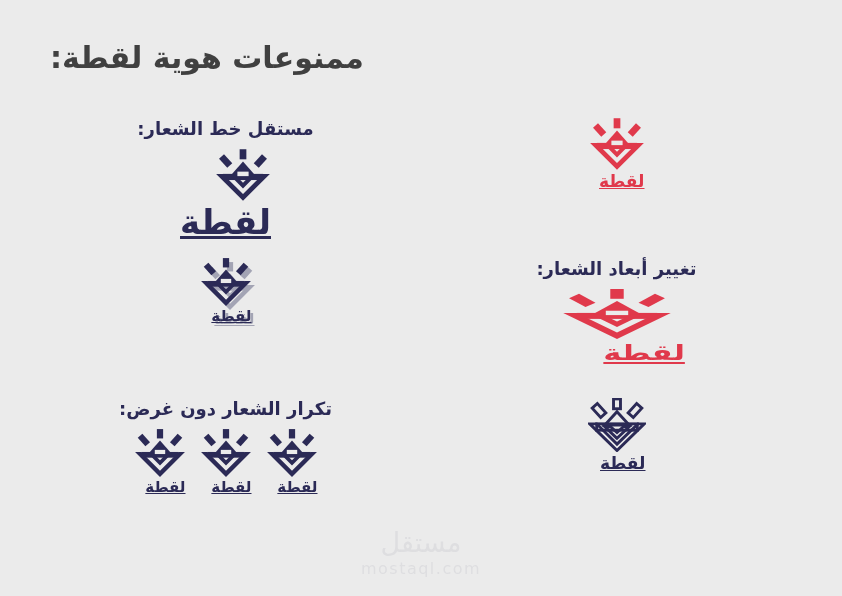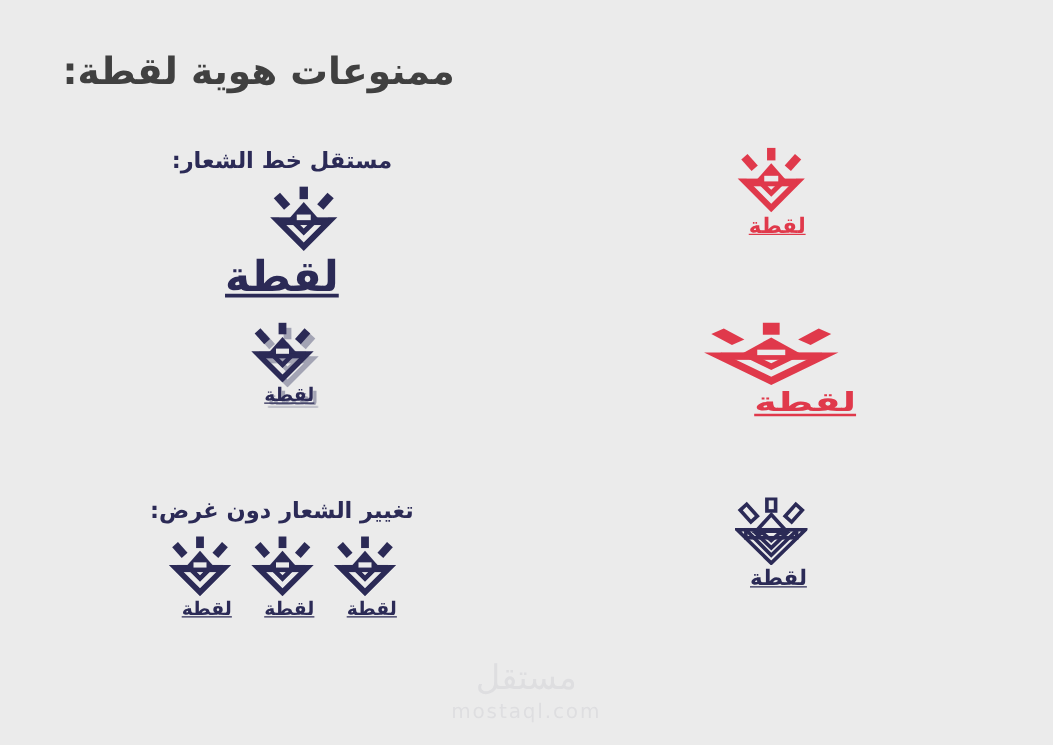--- a/index.html
+++ b/index.html
@@ -199,20 +199,21 @@
             <path d="M50 22 L72 47 L28 47 Z"></path>
             <path d="M50 70 L28 48 L38 48 L50 60 L62 48 L72 48 Z"></path>
             <rect x="40" y="40" width="20" height="8" fill="#ebebeb"></rect>
           </svg>
           <div class="wordmark wm-heavy">لقطة</div>
         </div>
       </div>
     </div>
 
     <div class="cell">
+      <div class="cell-heading">تغيير أبعاد الشعار:</div>
       <div class="cell-body">
         <div class="lockup red">
           <svg class="mark" width="112" height="50" viewBox="0 0 100 92" preserveAspectRatio="none" fill="currentColor">
             <rect x="44" y="0" width="12" height="18"></rect>
             <rect x="13" y="10" width="12" height="22" transform="rotate(-42 19 21)"></rect>
             <rect x="75" y="10" width="12" height="22" transform="rotate(42 81 21)"></rect>
             <path d="M2 44 L50 92 L98 44 L86 44 L50 80 L14 44 Z"></path>
             <rect x="14" y="44" width="72" height="11"></rect>
             <path d="M50 22 L72 47 L28 47 Z"></path>
             <path d="M50 70 L28 48 L38 48 L50 60 L62 48 L72 48 Z"></path>
@@ -252,21 +253,21 @@
             <rect x="15" y="44" width="70" height="11"></rect>
             <path d="M50 23 L71 46 L29 46 Z"></path>
             <path d="M50 69 L29 49 L39 49 L50 59 L61 49 L71 49 Z"></path>
           </svg>
           <div class="wordmark wm-normal">لقطة</div>
         </div>
       </div>
     </div>
 
     <div class="cell">
-      <div class="cell-heading">تغيير الشعار دون غرض:</div>
+      <div class="cell-heading">تكرار الشعار دون غرض:</div>
       <div class="cell-body">
 
         <div class="lockup navy">
           <svg class="mark" width="52" height="48" viewBox="0 0 100 92" fill="currentColor">
             <rect x="44" y="0" width="12" height="18"></rect>
             <rect x="13" y="10" width="12" height="22" transform="rotate(-42 19 21)"></rect>
             <rect x="75" y="10" width="12" height="22" transform="rotate(42 81 21)"></rect>
             <path d="M2 44 L50 92 L98 44 L86 44 L50 80 L14 44 Z"></path>
             <rect x="14" y="44" width="72" height="11"></rect>
             <path d="M50 22 L72 47 L28 47 Z"></path>

